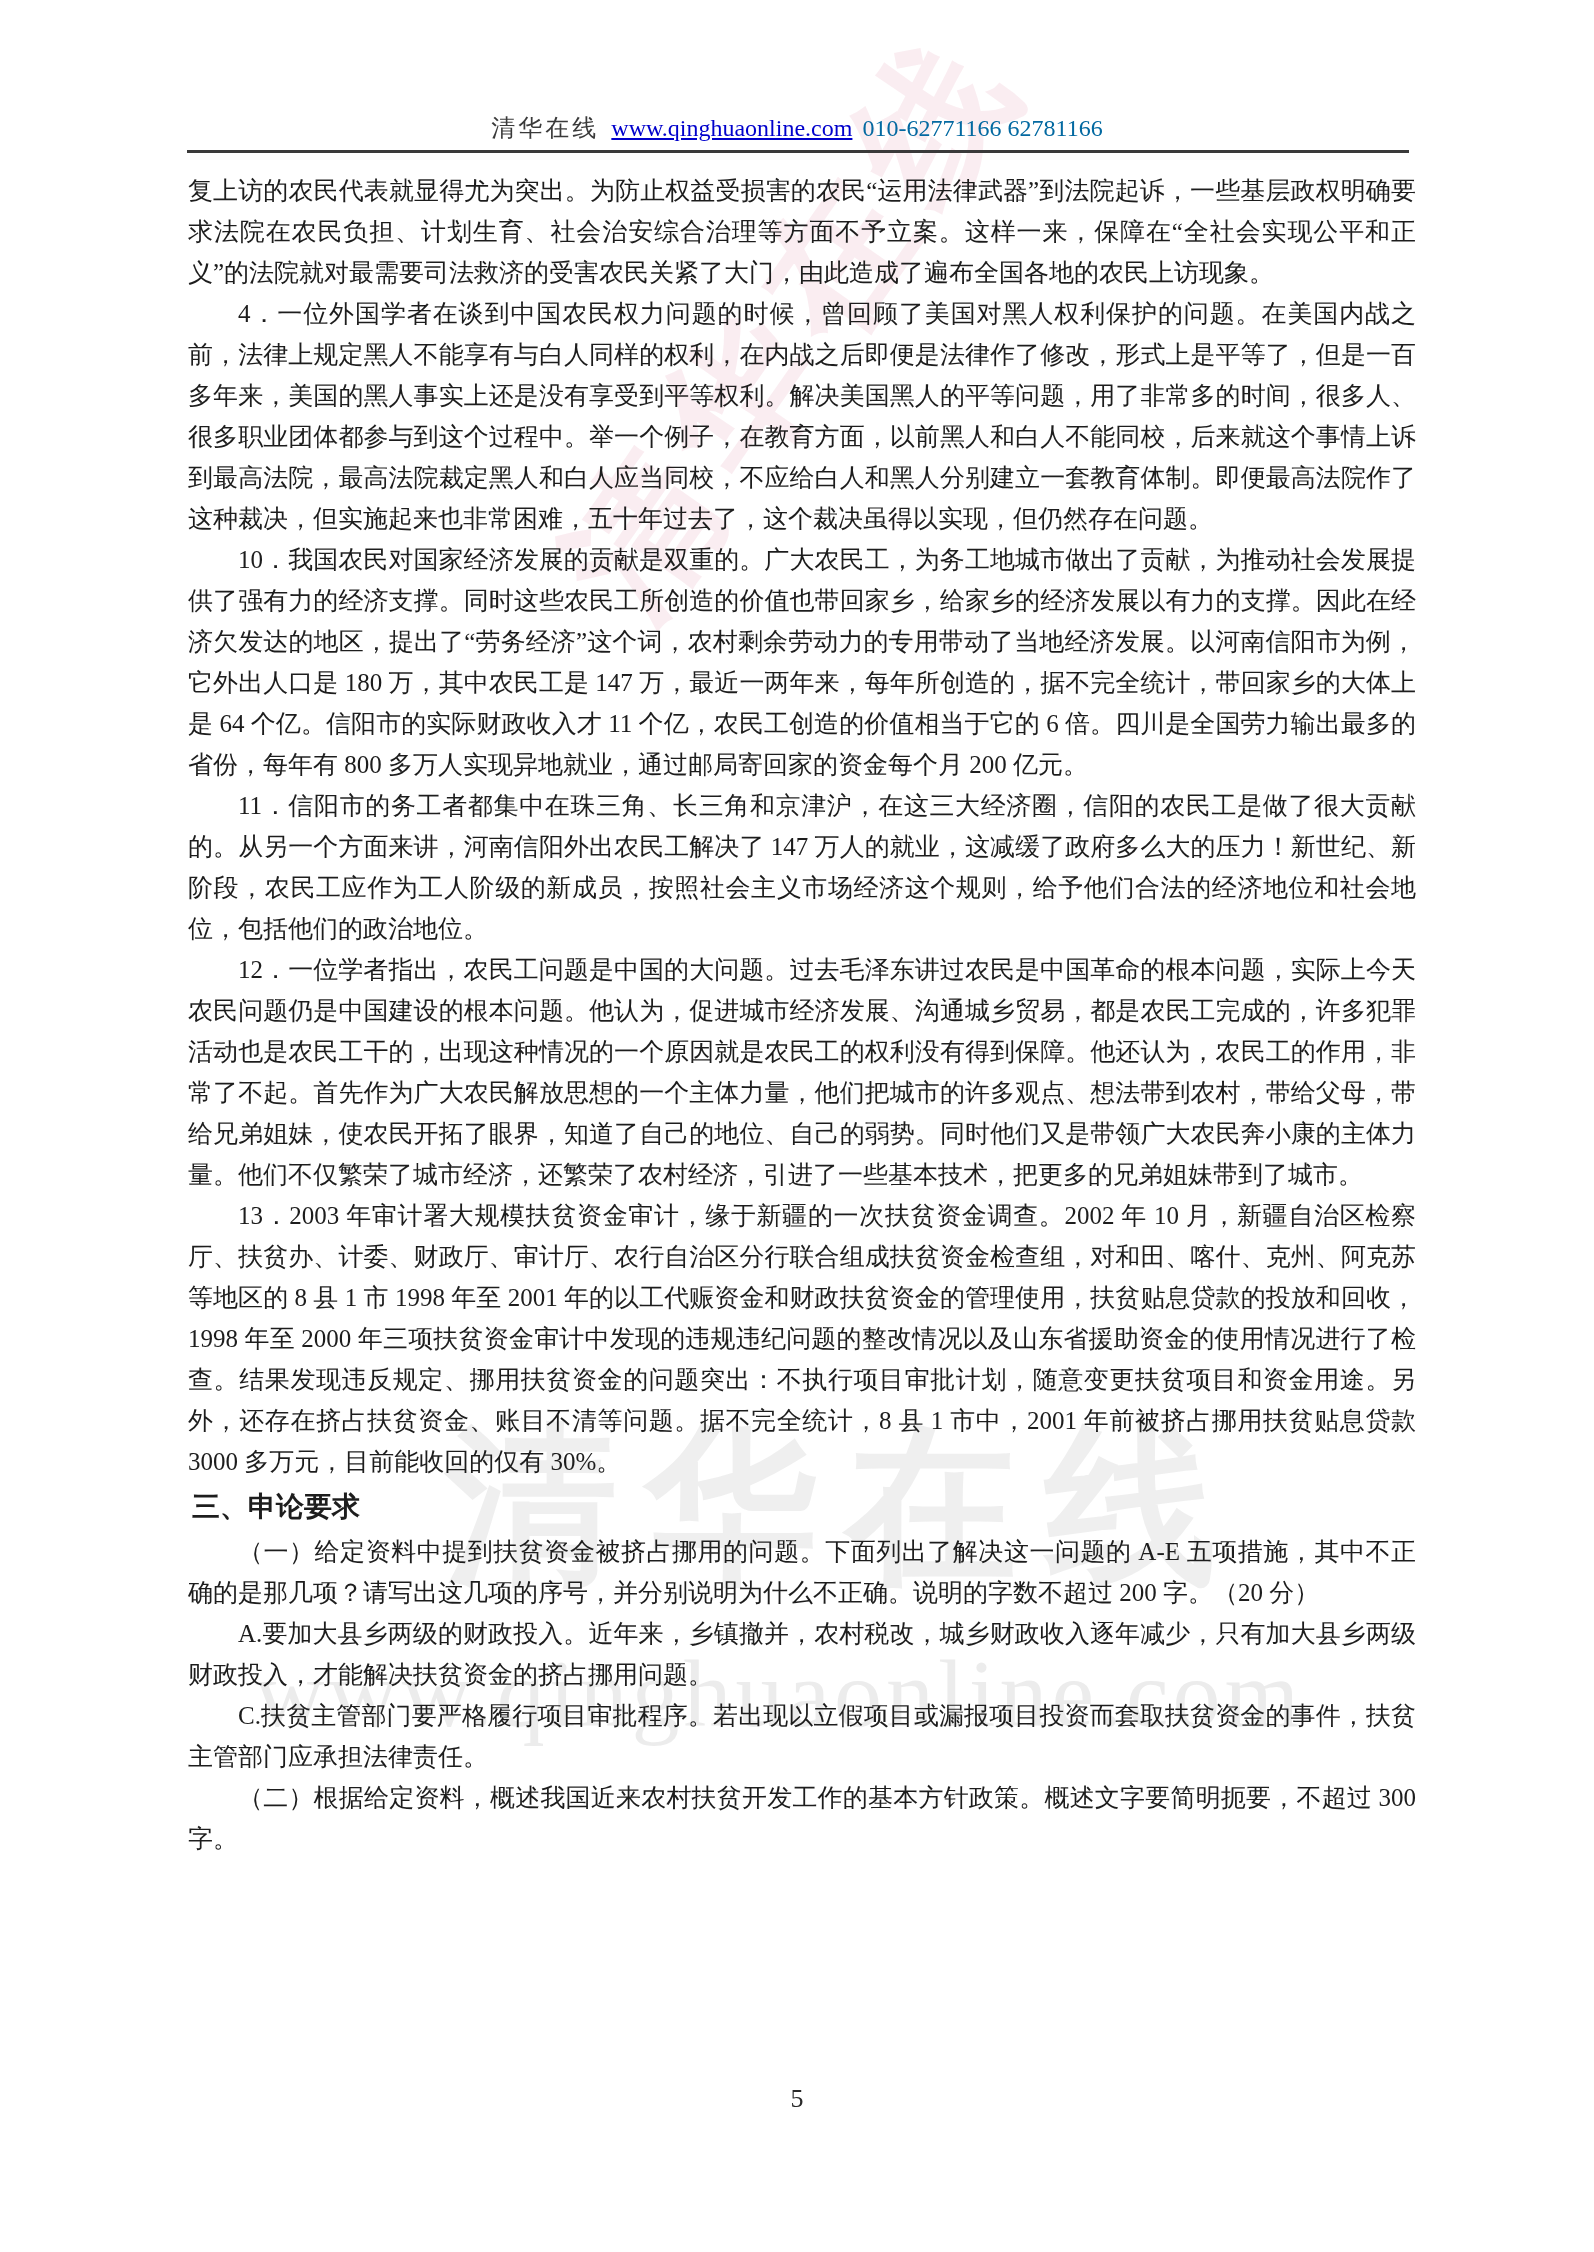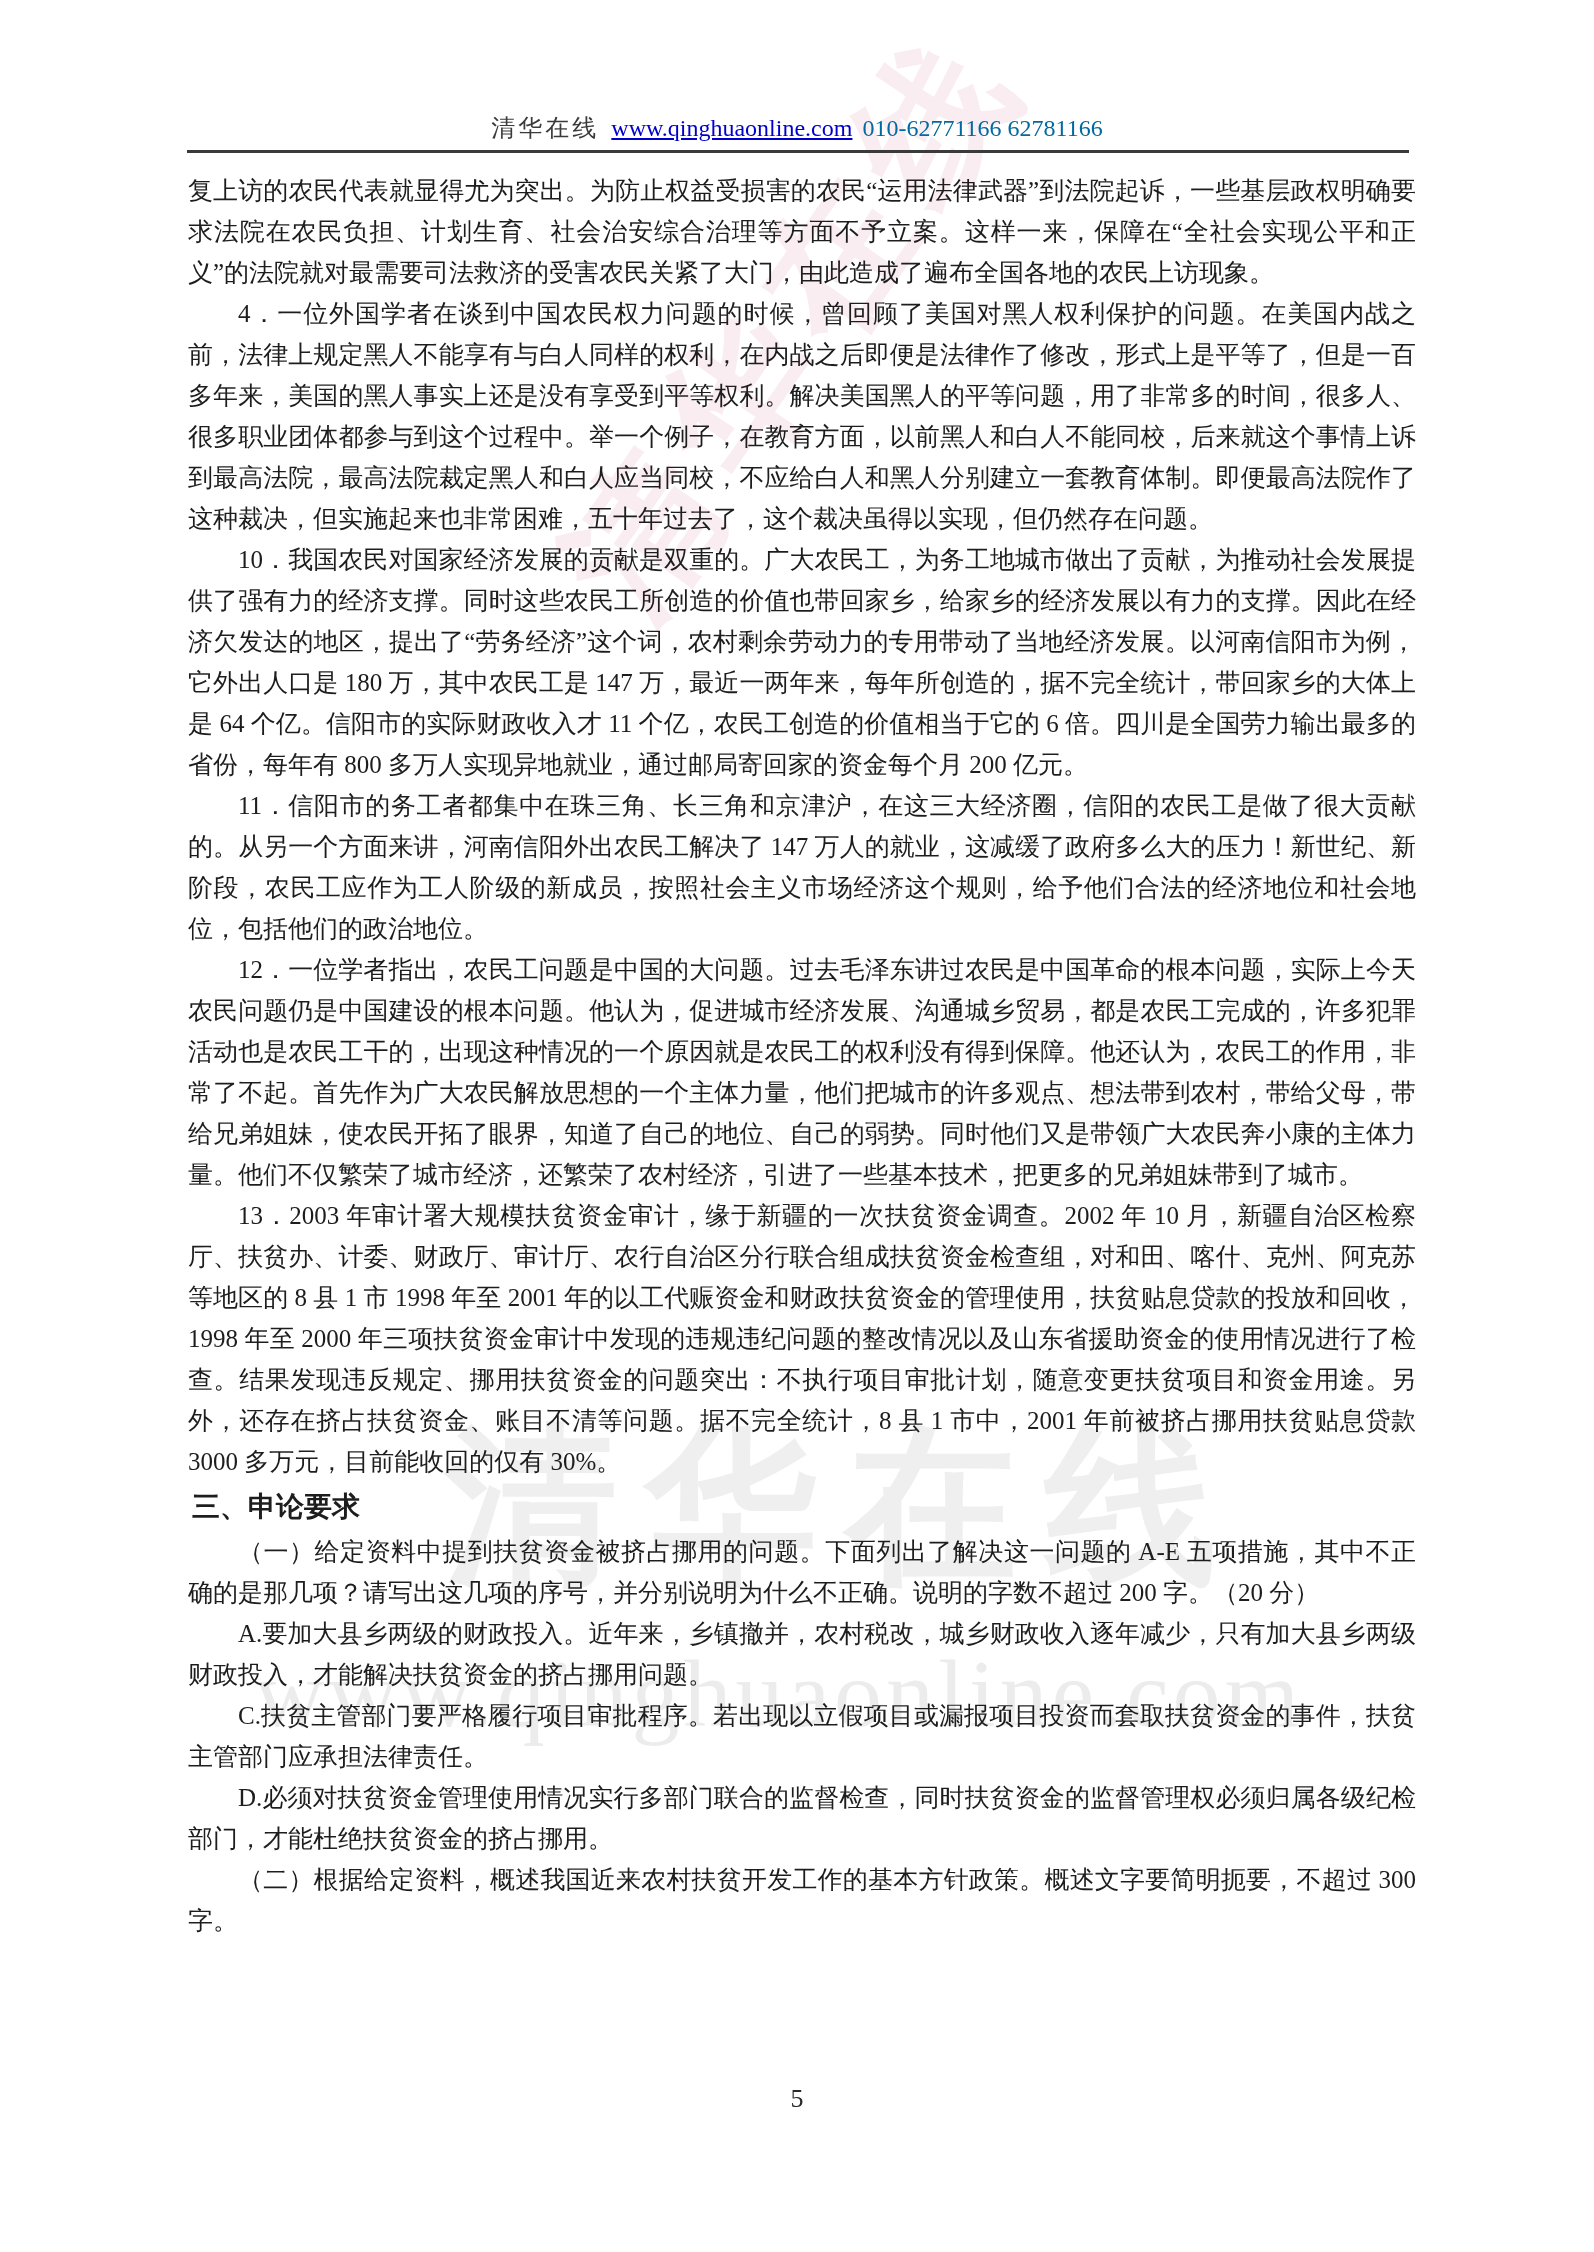--- a/index.html
+++ b/index.html
@@ -82,19 +82,18 @@
     <p class="para indent">10．我国农民对国家经济发展的贡献是双重的。广大农民工，为务工地城市做出了贡献，为推动社会发展提供了强有力的经济支撑。同时这些农民工所创造的价值也带回家乡，给家乡的经济发展以有力的支撑。因此在经济欠发达的地区，提出了“劳务经济”这个词，农村剩余劳动力的专用带动了当地经济发展。以河南信阳市为例，它外出人口是 180 万，其中农民工是 147 万，最近一两年来，每年所创造的，据不完全统计，带回家乡的大体上是 64 个亿。信阳市的实际财政收入才 11 个亿，农民工创造的价值相当于它的 6 倍。四川是全国劳力输出最多的省份，每年有 800 多万人实现异地就业，通过邮局寄回家的资金每个月 200 亿元。</p>
     <p class="para indent">11．信阳市的务工者都集中在珠三角、长三角和京津沪，在这三大经济圈，信阳的农民工是做了很大贡献的。从另一个方面来讲，河南信阳外出农民工解决了 147 万人的就业，这减缓了政府多么大的压力！新世纪、新阶段，农民工应作为工人阶级的新成员，按照社会主义市场经济这个规则，给予他们合法的经济地位和社会地位，包括他们的政治地位。</p>
     <p class="para indent">12．一位学者指出，农民工问题是中国的大问题。过去毛泽东讲过农民是中国革命的根本问题，实际上今天农民问题仍是中国建设的根本问题。他认为，促进城市经济发展、沟通城乡贸易，都是农民工完成的，许多犯罪活动也是农民工干的，出现这种情况的一个原因就是农民工的权利没有得到保障。他还认为，农民工的作用，非常了不起。首先作为广大农民解放思想的一个主体力量，他们把城市的许多观点、想法带到农村，带给父母，带给兄弟姐妹，使农民开拓了眼界，知道了自己的地位、自己的弱势。同时他们又是带领广大农民奔小康的主体力量。他们不仅繁荣了城市经济，还繁荣了农村经济，引进了一些基本技术，把更多的兄弟姐妹带到了城市。</p>
     <p class="para indent">13．2003 年审计署大规模扶贫资金审计，缘于新疆的一次扶贫资金调查。2002 年 10 月，新疆自治区检察厅、扶贫办、计委、财政厅、审计厅、农行自治区分行联合组成扶贫资金检查组，对和田、喀什、克州、阿克苏等地区的 8 县 1 市 1998 年至 2001 年的以工代赈资金和财政扶贫资金的管理使用，扶贫贴息贷款的投放和回收，1998 年至 2000 年三项扶贫资金审计中发现的违规违纪问题的整改情况以及山东省援助资金的使用情况进行了检查。结果发现违反规定、挪用扶贫资金的问题突出：不执行项目审批计划，随意变更扶贫项目和资金用途。另外，还存在挤占扶贫资金、账目不清等问题。据不完全统计，8 县 1 市中，2001 年前被挤占挪用扶贫贴息贷款 3000 多万元，目前能收回的仅有 30%。</p>
 
     <p class="heading">三、申论要求</p>
 
     <p class="para indent">（一）给定资料中提到扶贫资金被挤占挪用的问题。下面列出了解决这一问题的 A-E 五项措施，其中不正确的是那几项？请写出这几项的序号，并分别说明为什么不正确。说明的字数不超过 200 字。（20 分）</p>
     <p class="para indent">A.要加大县乡两级的财政投入。近年来，乡镇撤并，农村税改，城乡财政收入逐年减少，只有加大县乡两级财政投入，才能解决扶贫资金的挤占挪用问题。</p>
     <p class="para indent">C.扶贫主管部门要严格履行项目审批程序。若出现以立假项目或漏报项目投资而套取扶贫资金的事件，扶贫主管部门应承担法律责任。</p>
-    <p class="para indent">D.必须对扶贫资金管理使用情况实行多部门联合的监督检查，同时扶贫资金的监督管理权必须归属各级纪检部门，才能杜绝扶贫资金的挤占挪用。</p>
     <p class="para indent">（二）根据给定资料，概述我国近来农村扶贫开发工作的基本方针政策。概述文字要简明扼要，不超过 300 字。</p>
   </div>
 
   <div class="pageno">5</div>
 
 </div>
 
 </body></html>

